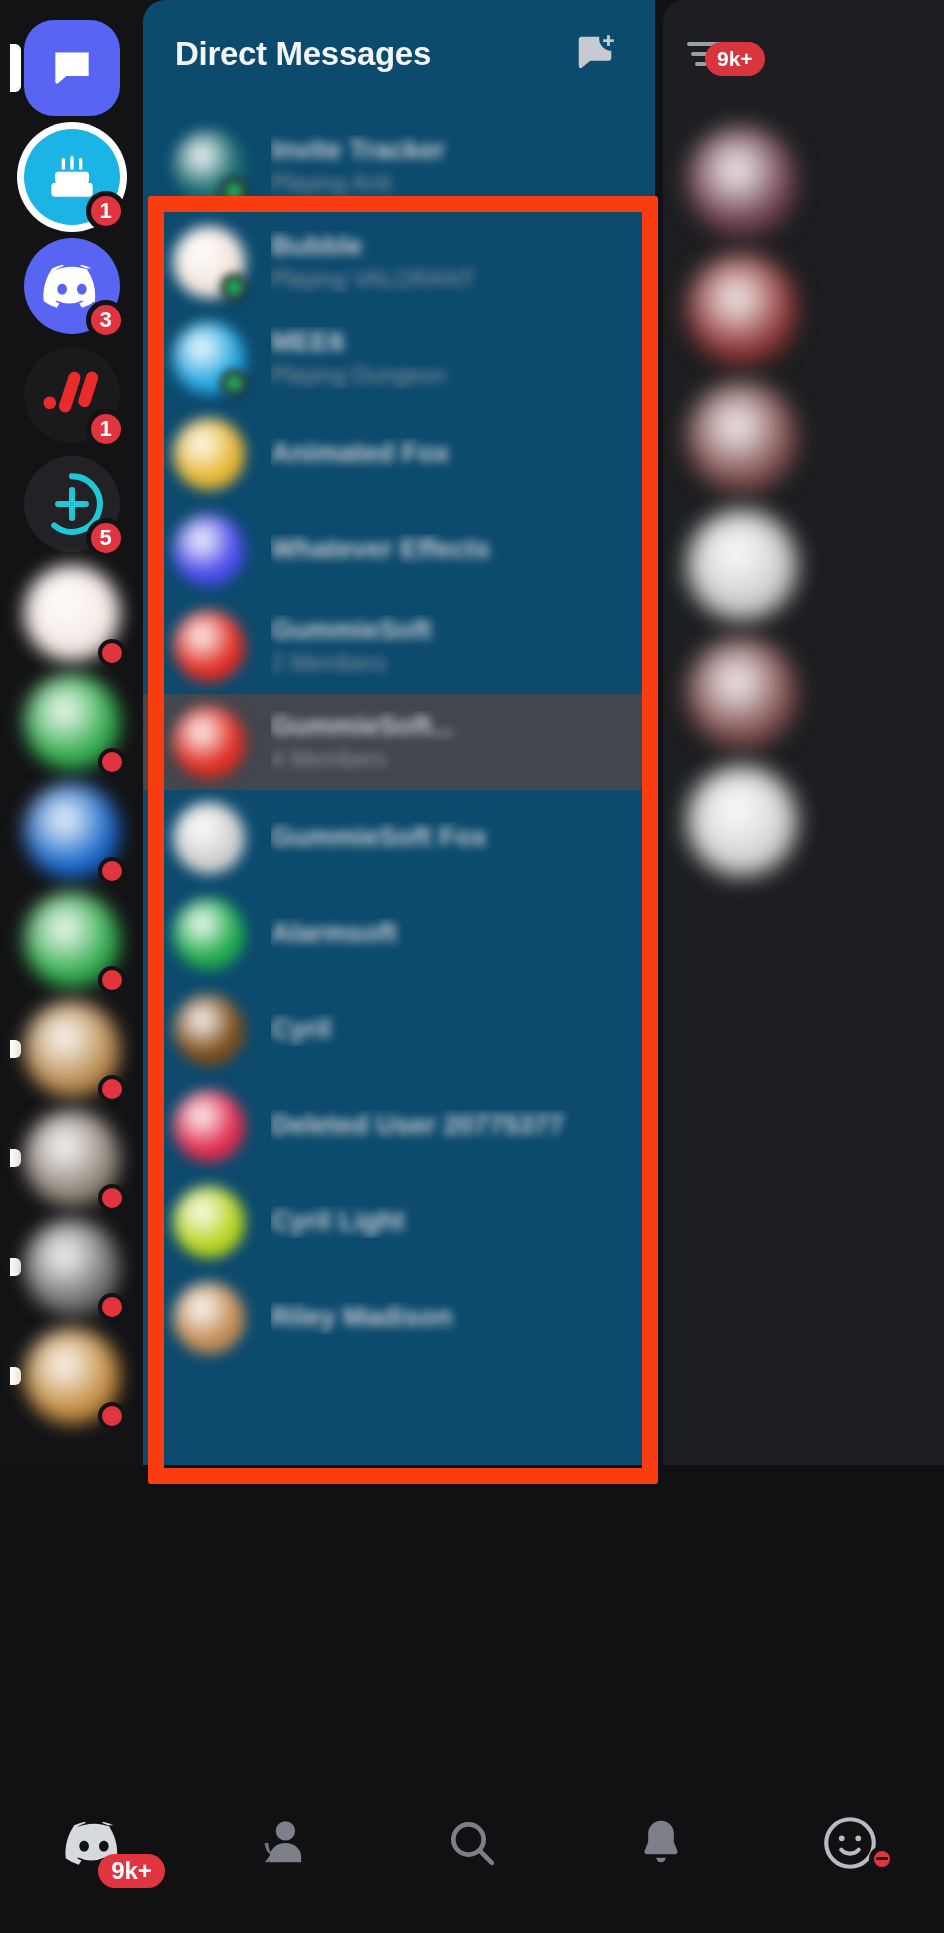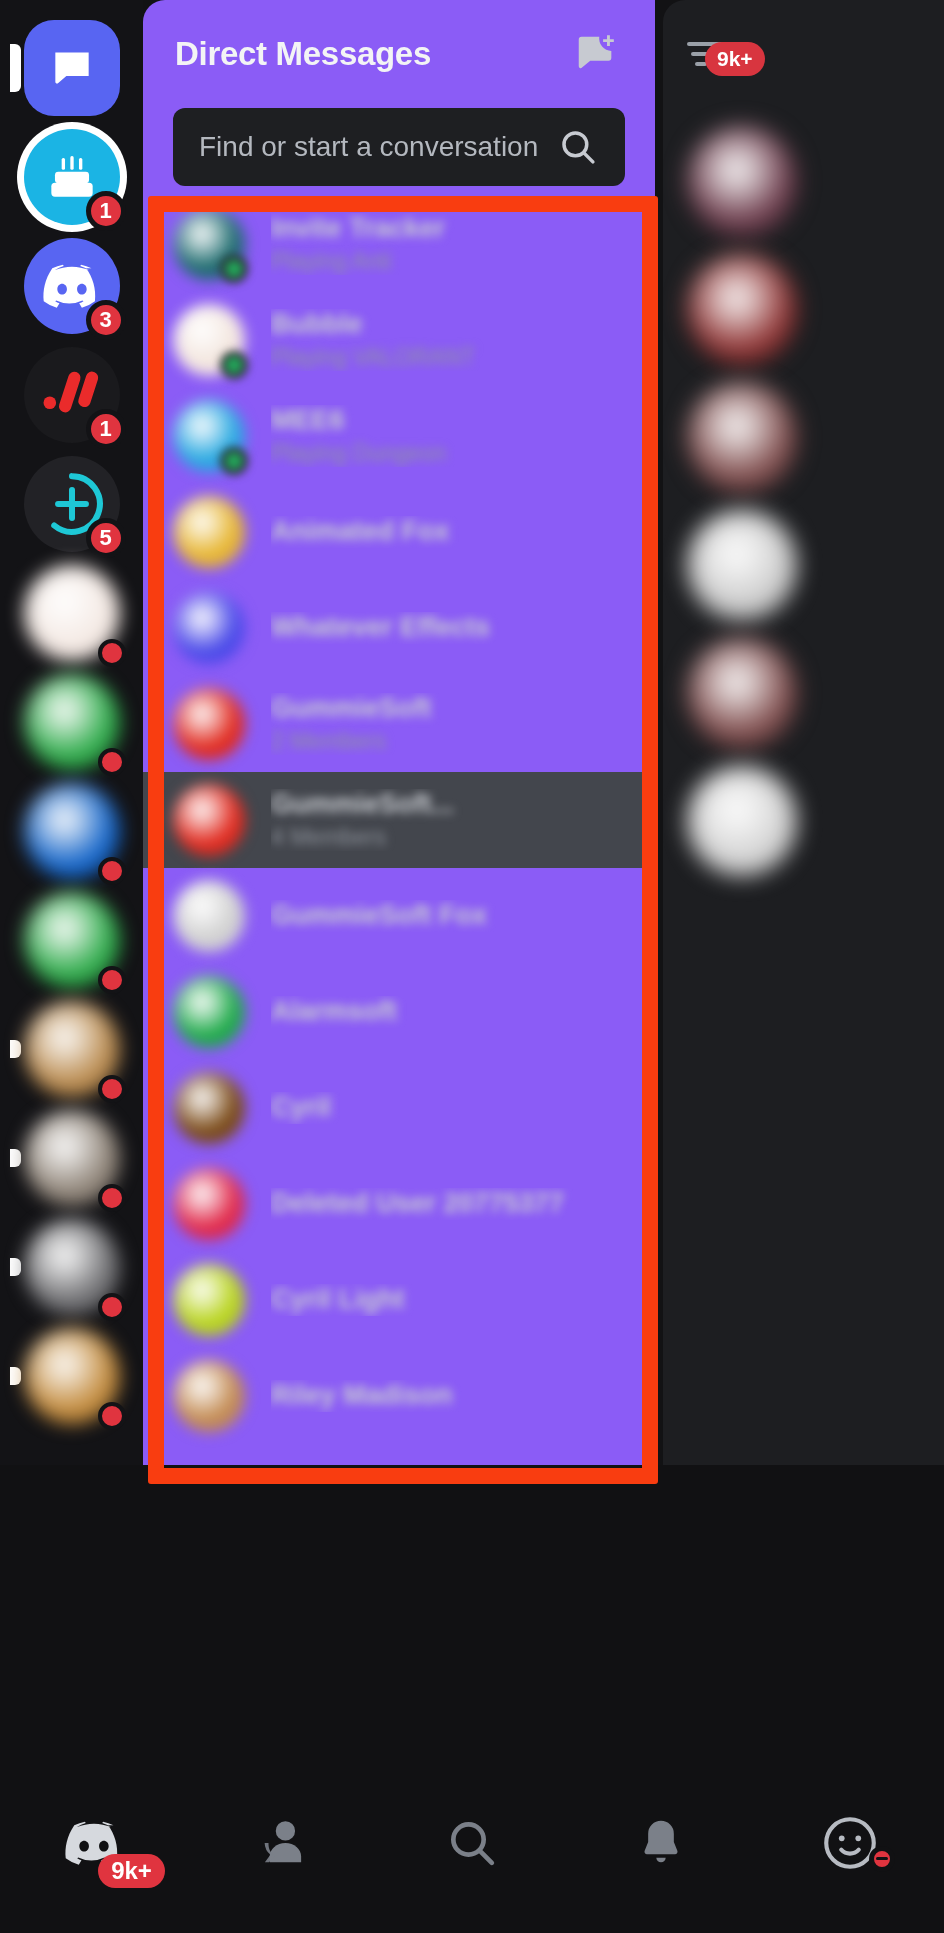--- a/index.html
+++ b/index.html
@@ -66,21 +66,21 @@
     min-width:28px; height:28px;
     border-width:4px;
     font-size:0;
   }
   .blur-av { filter:blur(9px); }
 
   
   #dm-panel {
     position:absolute; left:143px; top:0;
     width:512px; height:1465px;
-    background:#8b5cf6;
+    background:#0c4a6e;
     border-radius:22px 0 0 0;
     overflow:hidden;
   }
   #dm-header {
     height:108px;
     display:flex; align-items:center;
     padding:0 32px 0 32px;
   }
   #dm-title {
     font-size:33px; font-weight:bold; color:#f3f4f5;
@@ -333,29 +333,20 @@
     <div id="dm-header">
       <div id="dm-title">Direct Messages</div>
       <div id="new-dm-btn">
         <svg width="46" height="46" viewBox="0 0 24 24" fill="#c7cad1">
           <path d="M3 4.5A1.5 1.5 0 0 1 4.5 3h9.2a6.5 6.5 0 0 0 6.3 7.4V14a1.5 1.5 0 0 1-1.5 1.5H9l-4.3 3.6A1 1 0 0 1 3 18.3V4.5z"></path>
           <path d="M19.25 2.2v2.05h2.05v1.5h-2.05V7.8h-1.5V5.75H15.7v-1.5h2.05V2.2h1.5z"></path>
         </svg>
       </div>
     </div>
 
-    <div id="search-wrap">
-      <div id="search-box">
-        <div id="search-placeholder">Find or start a conversation</div>
-        <svg width="42" height="42" viewBox="0 0 24 24" fill="none" stroke="#c7cad1" stroke-width="2" stroke-linecap="round">
-          <circle cx="10.5" cy="10.5" r="6.5"></circle>
-          <line x1="15.5" y1="15.5" x2="20.5" y2="20.5"></line>
-        </svg>
-      </div>
-    </div>
 
     <div id="dm-list">
         <div class="dm-row">
           <div class="dm-avatar-wrap">
             <div class="dm-avatar" style="background: radial-gradient(circle at 40% 36%, rgb(255, 255, 255) 0%, rgb(29, 107, 110) 55%, rgb(29, 107, 110) 100%);"></div>
             <div class="dm-presence" style="background: rgb(35, 165, 90);"></div>
           </div>
           <div class="dm-text">
             <div class="dm-name">Invite Tracker</div>
             <div class="dm-sub">Playing Anti</div>

